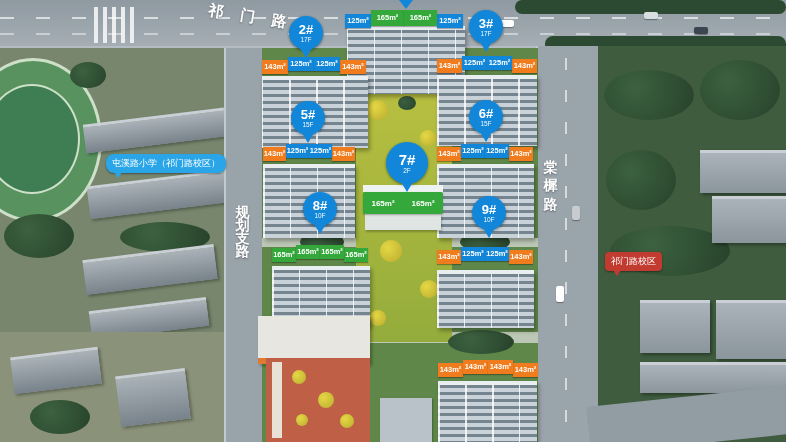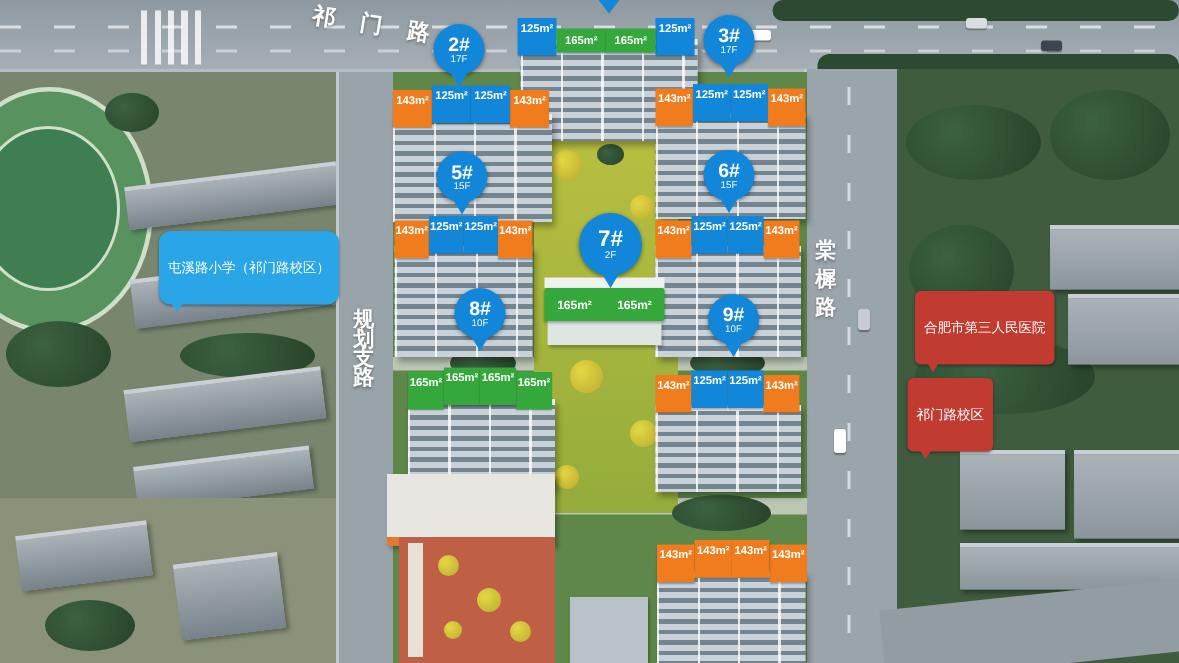--- a/index.html
+++ b/index.html
@@ -36,40 +36,40 @@
     border-top:4px solid #e9eef1;box-shadow:2px 3px 4px rgba(0,0,0,.3);}
   .kg-build{left:258px;top:316px;width:112px;height:42px;background:#e8e6e0;border-bottom:6px solid #e07a30;box-shadow:2px 2px 3px rgba(0,0,0,.3);}
   .kg-yard{left:266px;top:358px;width:104px;height:84px;background:#bf5f45;}
   .kg-path{left:272px;top:362px;width:10px;height:76px;background:#e8e2d6;}
   
   .right-ground{left:598px;top:46px;width:188px;height:396px;background:#3f5c3e;}
   .rblock{background:linear-gradient(180deg,#aab3b9,#8b959c);border-top:3px solid #c9cfd4;box-shadow:2px 2px 3px rgba(0,0,0,.35);}
   .treeband{background:#2c4a31;border-radius:8px;}
   
   .strip{position:absolute;display:flex;align-items:flex-end;z-index:30;}
-  .tag{height:25px;line-height:13px;font-size:7.5px;font-weight:bold;color:#fff;text-align:center;white-space:nowrap;box-shadow:0 1px 1px rgba(0,0,0,.3);}
+  .tag{height:14px;line-height:13px;font-size:7.5px;font-weight:bold;color:#fff;text-align:center;white-space:nowrap;box-shadow:0 1px 1px rgba(0,0,0,.3);}
   .tag.w26{width:26px;} .tag.w24{width:24px;} .tag.w23{width:23px;} .tag.w25{width:25px;} .tag.w33{width:33px;}
   .tag.blue{background:#1287d9;} .tag.orange{background:#f07c1e;} .tag.green{background:#34a83a;}
   .tag.up{transform:translateY(-3px);}
   .tag.tall{height:16px;line-height:16px;transform:translateY(-2px);}
   .strip7{position:absolute;left:363px;top:192px;width:80px;height:22px;background:#34a83a;border-radius:2px;z-index:30;
     display:flex;align-items:center;justify-content:space-around;box-shadow:0 1px 2px rgba(0,0,0,.3);}
   .strip7 .lbl{font-size:8px;font-weight:bold;color:#fff;}
   .roofband{left:363px;top:185px;width:80px;height:7px;background:#eef2f0;z-index:29;}
   
   .pin{position:absolute;z-index:40;display:flex;flex-direction:column;align-items:center;width:40px;cursor:pointer;}
   .balloon{width:34px;height:34px;border-radius:50%;background:#1287d9;color:#fff;display:flex;flex-direction:column;
     align-items:center;justify-content:center;line-height:1;box-shadow:0 1px 3px rgba(0,0,0,.45);}
   .pin .num{font-size:13px;font-weight:bold;}
   .pin .floors{font-size:6.5px;margin-top:1px;opacity:.95;}
   .pin .tail{width:0;height:0;border-left:6px solid transparent;border-right:6px solid transparent;border-top:10px solid #1287d9;margin-top:-2px;}
   .pin.big .balloon{width:42px;height:42px;} .pin.big .num{font-size:15px;}
   .pin-partial{left:399px;top:0;width:0;height:0;border-left:7px solid transparent;border-right:7px solid transparent;border-top:9px solid #1287d9;z-index:40;}
   
-  .poi{position:absolute;z-index:45;color:#fff;font-size:9px;padding:18px 6px;border-radius:8px;white-space:nowrap;box-shadow:0 1px 2px rgba(0,0,0,.4);}
+  .poi{position:absolute;z-index:45;color:#fff;font-size:9px;padding:3px 6px;border-radius:8px;white-space:nowrap;box-shadow:0 1px 2px rgba(0,0,0,.4);}
   .poi.school{background:#2aa6e8;}
   .poi.red{background:#c13b30;border-radius:4px;}
   .poi::after{content:"";position:absolute;left:8px;bottom:-5px;width:0;height:0;border-left:4px solid transparent;border-right:4px solid transparent;}
   .poi.school::after{border-top:6px solid #2aa6e8;}
   .poi.red::after{border-top:6px solid #c13b30;}
   
   .road-label{position:absolute;color:#fff;font-weight:bold;z-index:20;text-shadow:0 1px 2px rgba(0,0,0,.35);}
   #road-top-label{left:210px;top:1px;font-size:15px;letter-spacing:17px;transform:rotate(9deg);transform-origin:left top;}
   #road-left-label{left:234px;top:194px;font-size:14px;writing-mode:vertical-rl;letter-spacing:13px;}
   #road-right-label{left:542px;top:148px;font-size:14px;writing-mode:vertical-rl;letter-spacing:19px;}
@@ -276,16 +276,15 @@
   <div class="pin" style="left:469px;top:196px;">
     <div class="balloon">
       <span class="num">9#</span>
       <span class="floors">10F</span>
     </div>
     <div class="tail"></div>
   </div>
 
 
   <div class="poi school" style="left:106px;top:154px;">屯溪路小学（祁门路校区）</div>
-  <div class="poi red" style="left:610px;top:194px;">合肥市第三人民医院</div>
   <div class="poi red" style="left:605px;top:252px;">祁门路校区</div>
 
 </div>
 
 </body></html>

